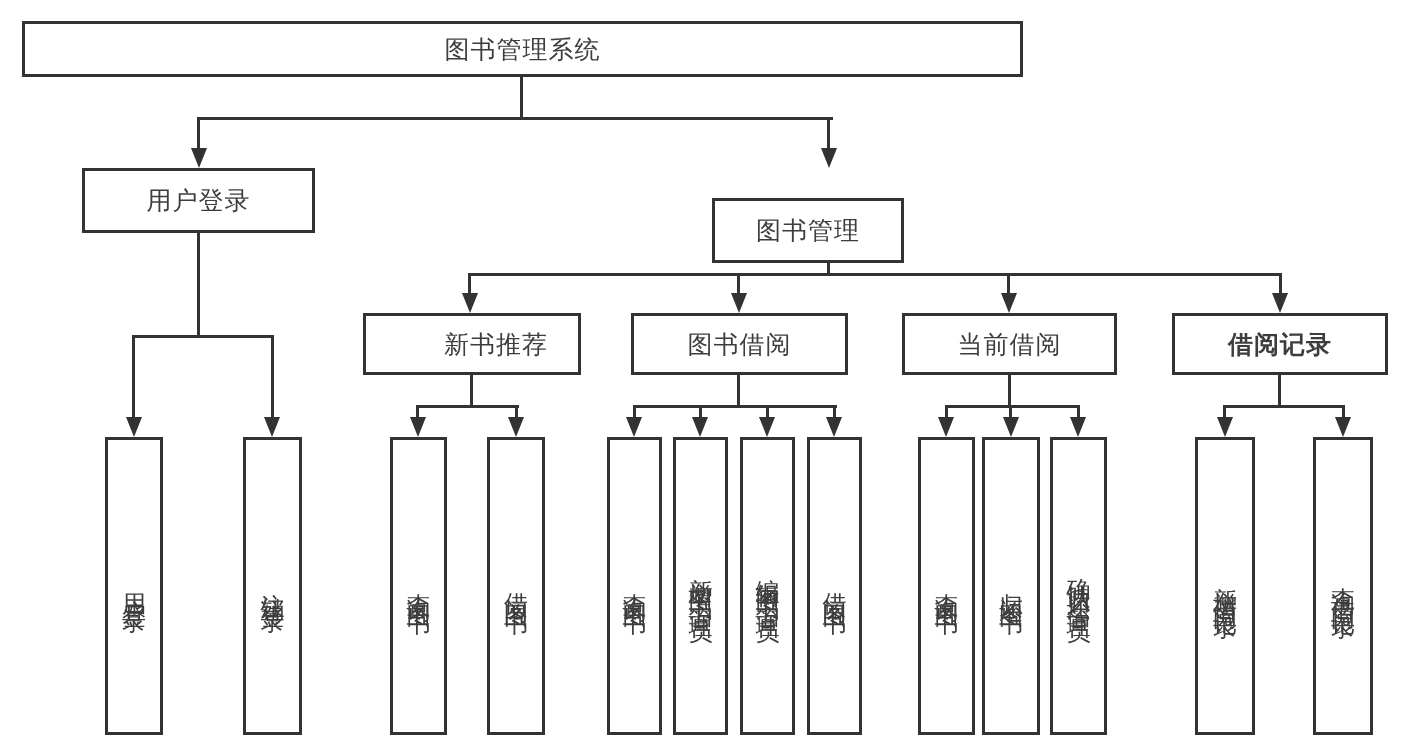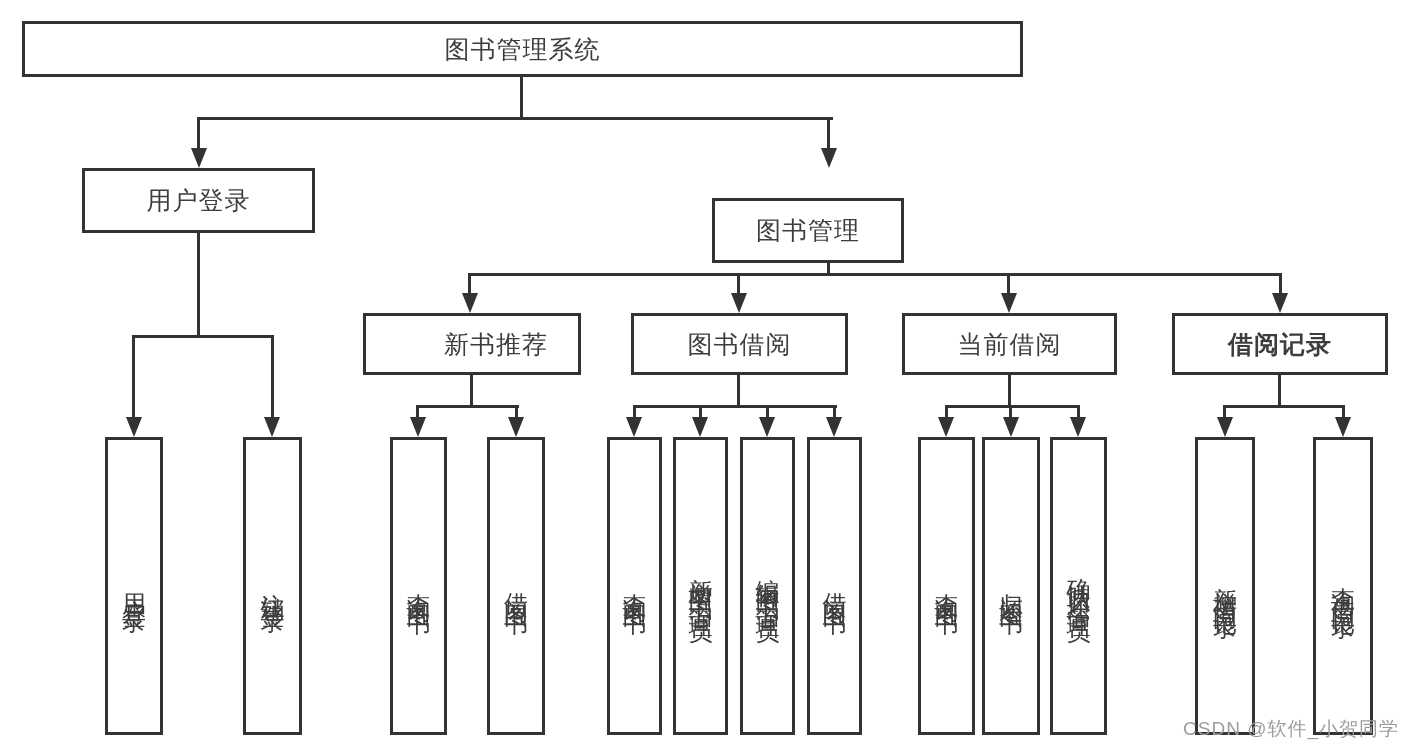--- a/index.html
+++ b/index.html
@@ -178,14 +178,13 @@
     <span class="vlabel">确认归还（管理员）</span>
   </div>
 
   <div class="box leaf" style="left:1195px; top:437px; width:60px; height:298px;">
     <span class="vlabel">新增借阅记录</span>
   </div>
   <div class="box leaf" style="left:1313px; top:437px; width:60px; height:298px;">
     <span class="vlabel">查询借阅记录</span>
   </div>
 
-  <div class="watermark">CSDN @软件_小贺同学</div>
 </div>
 
 </body></html>

